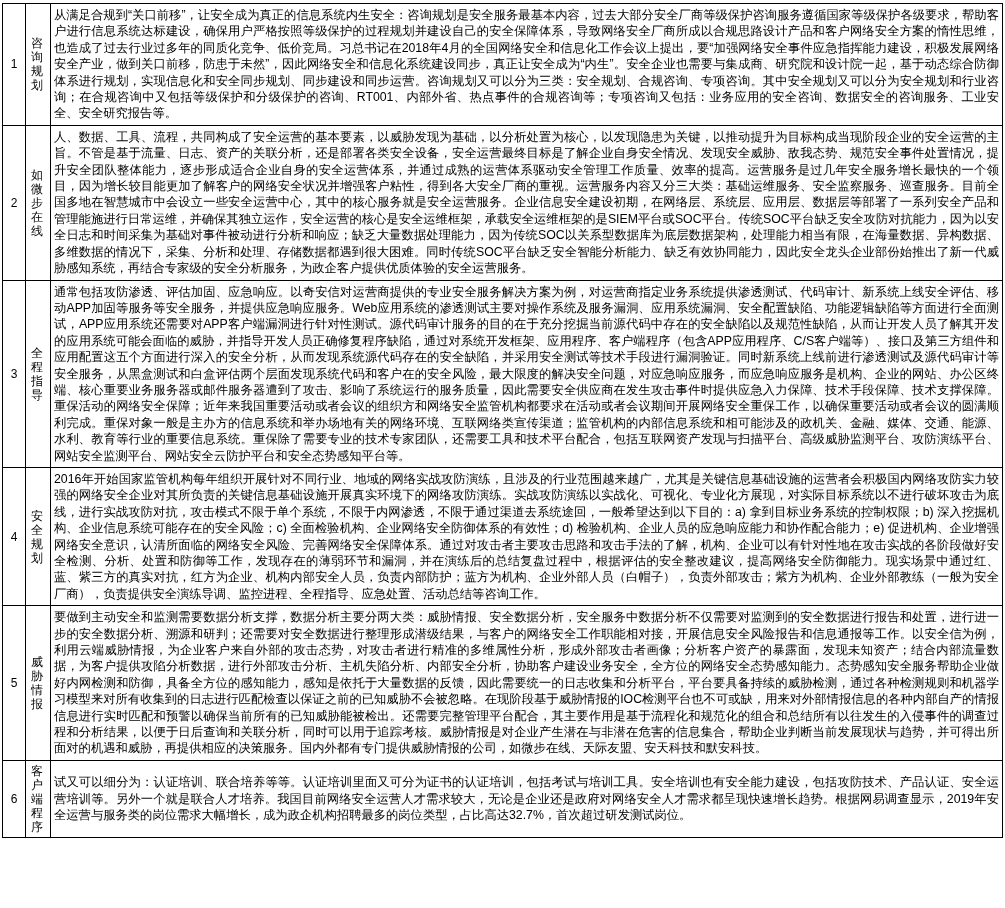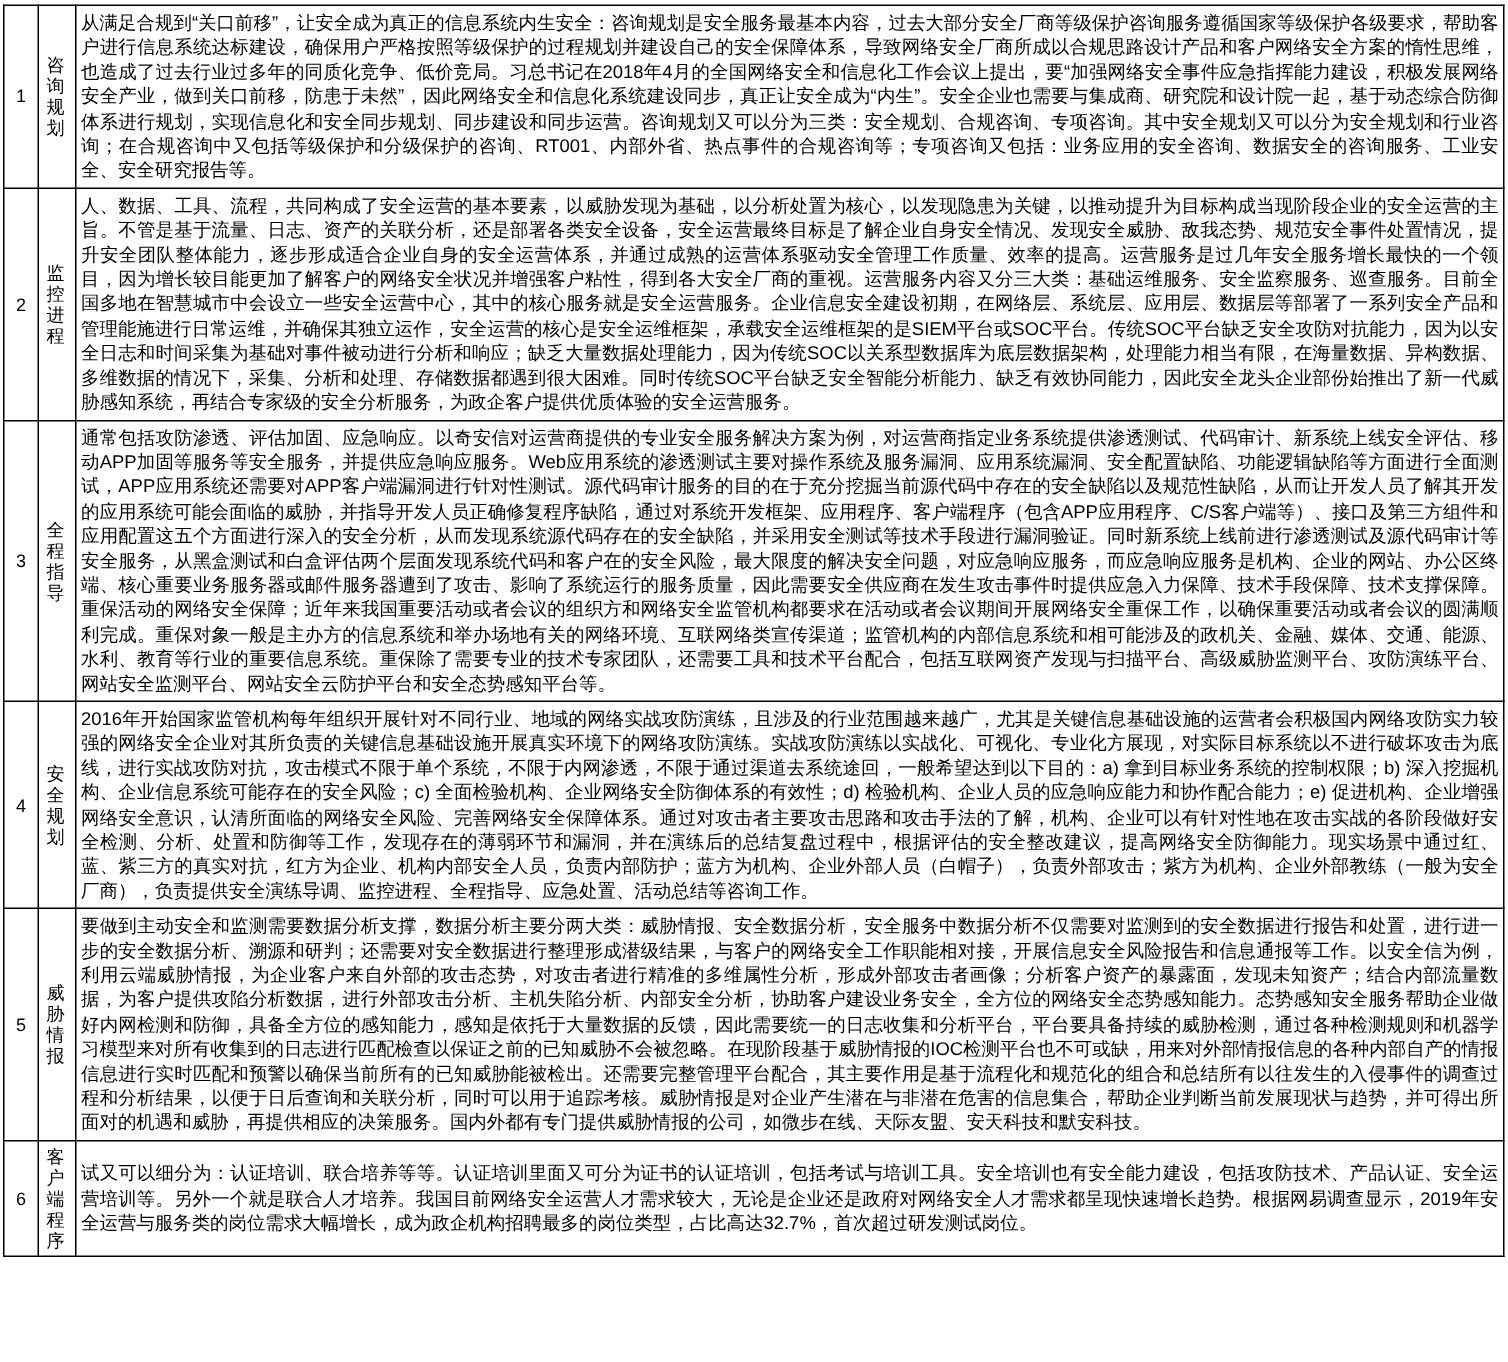--- a/index.html
+++ b/index.html
@@ -76,21 +76,21 @@
         <td class="col-cat">
             <span class="vtext">咨询规划</span>
           </td>
         <td class="col-body">
             <p>从满足合规到“关口前移”，让安全成为真正的信息系统内生安全：咨询规划是安全服务最基本内容，过去大部分安全厂商等级保护咨询服务遵循国家等级保护各级要求，帮助客户进行信息系统达标建设，确保用户严格按照等级保护的过程规划并建设自己的安全保障体系，导致网络安全厂商所成以合规思路设计产品和客户网络安全方案的惰性思维，也造成了过去行业过多年的同质化竞争、低价竞局。习总书记在2018年4月的全国网络安全和信息化工作会议上提出，要“加强网络安全事件应急指挥能力建设，积极发展网络安全产业，做到关口前移，防患于未然”，因此网络安全和信息化系统建设同步，真正让安全成为“内生”。安全企业也需要与集成商、研究院和设计院一起，基于动态综合防御体系进行规划，实现信息化和安全同步规划、同步建设和同步运营。咨询规划又可以分为三类：安全规划、合规咨询、专项咨询。其中安全规划又可以分为安全规划和行业咨询；在合规咨询中又包括等级保护和分级保护的咨询、RT001、内部外省、热点事件的合规咨询等；专项咨询又包括：业务应用的安全咨询、数据安全的咨询服务、工业安全、安全研究报告等。</p>
           </td>
       </tr>
       <tr>
         <td class="col-num">2</td>
         <td class="col-cat">
-            <span class="vtext">监控进程</span>
+            <span class="vtext">如微步在线</span>
           </td>
         <td class="col-body">
             <p>人、数据、工具、流程，共同构成了安全运营的基本要素，以威胁发现为基础，以分析处置为核心，以发现隐患为关键，以推动提升为目标构成当现阶段企业的安全运营的主旨。不管是基于流量、日志、资产的关联分析，还是部署各类安全设备，安全运营最终目标是了解企业自身安全情况、发现安全威胁、敌我态势、规范安全事件处置情况，提升安全团队整体能力，逐步形成适合企业自身的安全运营体系，并通过成熟的运营体系驱动安全管理工作质量、效率的提高。运营服务是过几年安全服务增长最快的一个领目，因为增长较目能更加了解客户的网络安全状况并增强客户粘性，得到各大安全厂商的重视。运营服务内容又分三大类：基础运维服务、安全监察服务、巡查服务。目前全国多地在智慧城市中会设立一些安全运营中心，其中的核心服务就是安全运营服务。企业信息安全建设初期，在网络层、系统层、应用层、数据层等部署了一系列安全产品和管理能施进行日常运维，并确保其独立运作，安全运营的核心是安全运维框架，承载安全运维框架的是SIEM平台或SOC平台。传统SOC平台缺乏安全攻防对抗能力，因为以安全日志和时间采集为基础对事件被动进行分析和响应；缺乏大量数据处理能力，因为传统SOC以关系型数据库为底层数据架构，处理能力相当有限，在海量数据、异构数据、多维数据的情况下，采集、分析和处理、存储数据都遇到很大困难。同时传统SOC平台缺乏安全智能分析能力、缺乏有效协同能力，因此安全龙头企业部份始推出了新一代威胁感知系统，再结合专家级的安全分析服务，为政企客户提供优质体验的安全运营服务。</p>
           </td>
       </tr>
       <tr>
         <td class="col-num">3</td>
         <td class="col-cat">
             <span class="vtext">全程指导</span>
           </td>

